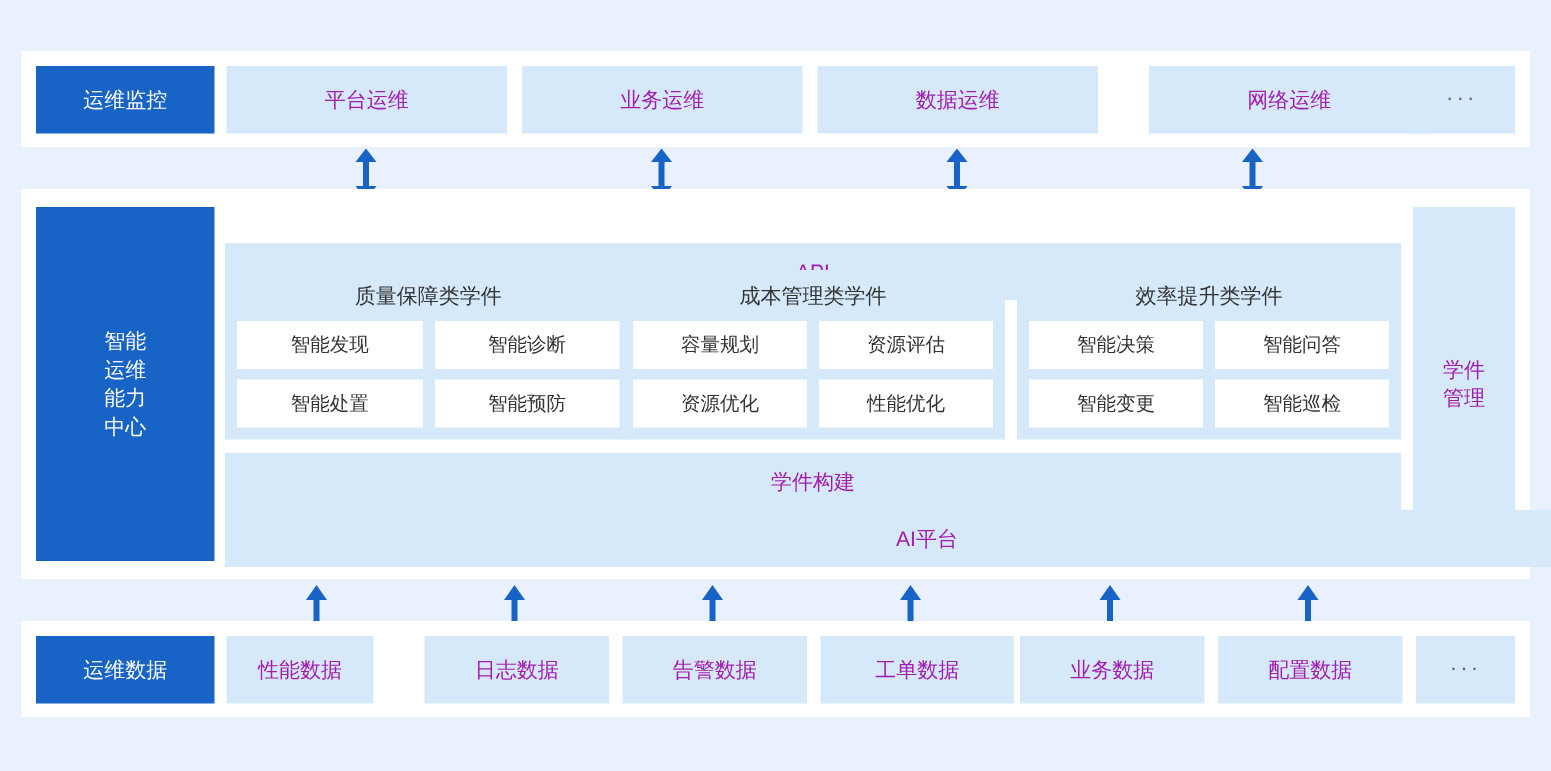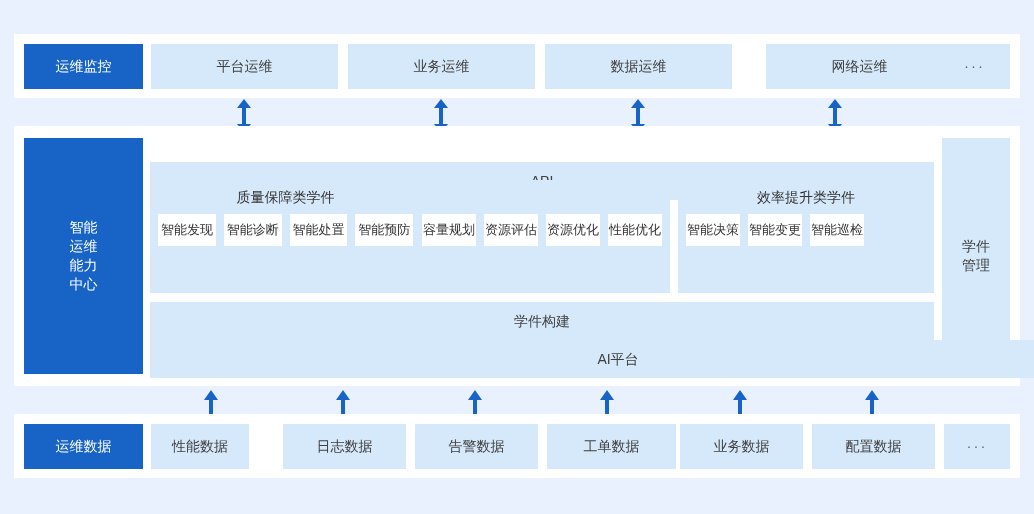--- a/index.html
+++ b/index.html
@@ -34,21 +34,21 @@
   
   .box {
     position: absolute;
     box-sizing: border-box;
     display: flex;
     align-items: center;
     justify-content: center;
     text-align: center;
     font-size: 14px;
     line-height: 1.35;
-    color: #404040;
+    color: #a21caf;
     background: #d6e9fb;
     white-space: pre-line;
   }
   .box.accent {
     background: #1763c6;
     color: #ffffff;
   }
   .box.dots {
     color: #666666;
     letter-spacing: 2px;
@@ -85,21 +85,21 @@
     font-size: 14px;
     color: #333333;
   }
   .group-grid {
     position: absolute;
     left: 8px;
     right: 8px;
     top: 34px;
     bottom: 8px;
     display: grid;
-    grid-template-columns: 1fr 1fr 1fr 1fr;
+    grid-template-columns: 1fr 1fr;
     grid-template-rows: 1fr 1fr;
     gap: 7px 8px;
   }
   .chip {
     background: #ffffff;
     display: flex;
     align-items: center;
     justify-content: center;
     font-size: 13px;
     color: #333333;
@@ -177,32 +177,34 @@
     <div class="group-title">质量保障类学件</div>
     <div class="group-grid">
       <div class="chip">智能发现</div>
       <div class="chip">智能诊断</div>
       <div class="chip">智能处置</div>
       <div class="chip">智能预防</div>
     </div>
   </div>
 
   <div class="group" style="left:414px; width:256px;">
+    <div class="group-title">成本管理类学件</div>
     <div class="group-grid">
       <div class="chip">容量规划</div>
       <div class="chip">资源评估</div>
       <div class="chip">资源优化</div>
       <div class="chip">性能优化</div>
     </div>
   </div>
 
   <div class="group" style="left:678px; width:256px;">
     <div class="group-title">效率提升类学件</div>
     <div class="group-grid">
       <div class="chip">智能决策</div>
+      <div class="chip">智能问答</div>
       <div class="chip">智能变更</div>
       <div class="chip">智能巡检</div>
     </div>
   </div>
 
   <div class="box mid-build">学件构建</div>
   <div class="box mid-platform">AI平台</div>
 
   <div class="arrow" style="left:202px; top:390px; height:26px;">
     <svg width="18" height="26" viewBox="0 0 18 26">

